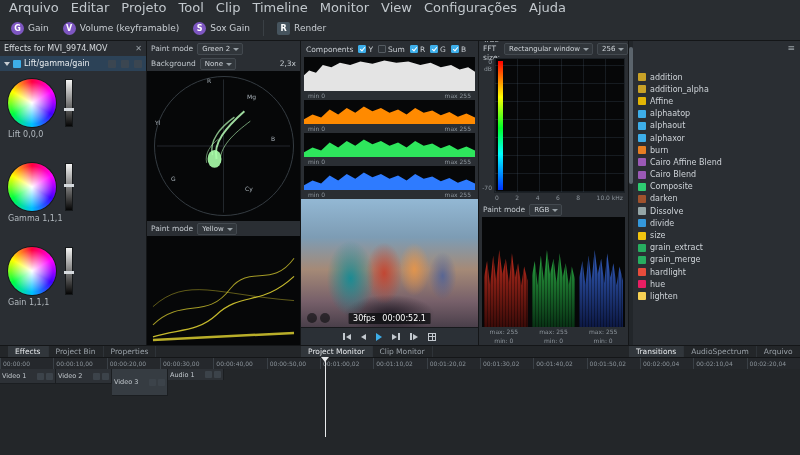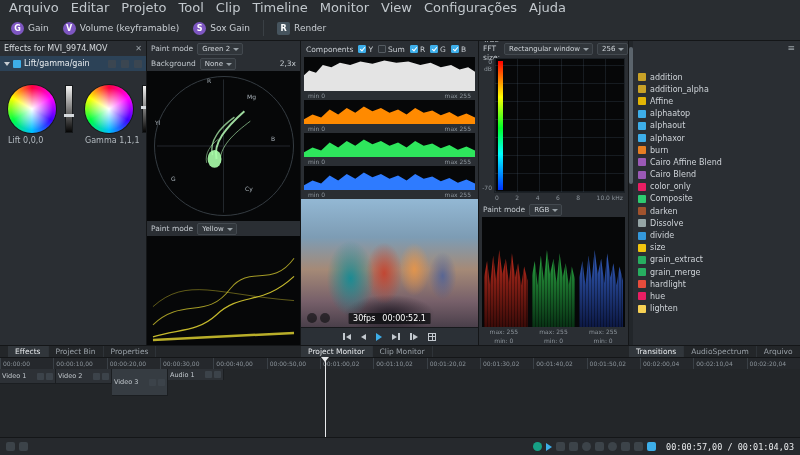--- a/index.html
+++ b/index.html
@@ -22,21 +22,21 @@
 .p-wave{width:178px;display:flex;flex-direction:column}
 .p-spec{width:150px;display:flex;flex-direction:column}
 .p-comp{flex:1;display:flex;flex-direction:column;border-right:none}
 .panel-title{height:15px;display:flex;align-items:center;justify-content:space-between;padding:0 4px;font-size:8px;color:#d6dade}
 .xicon{color:#9aa1a7;font-size:8px;line-height:8px}
 .effect-head{height:15px;display:flex;align-items:center;gap:3px;background:#2c4257;padding:0 4px;font-size:8px;color:#e8ecef}
 .eff-arrow{width:0;height:0;border-top:4px solid #c8cdd2;border-left:3px solid transparent;border-right:3px solid transparent;flex:none}
 .eff-sq{width:8px;height:8px;background:#3daee9;border-radius:1px;flex:none}
 .eff-name{flex:1;overflow:hidden;white-space:nowrap}
 .eff-btn{width:8px;height:8px;background:#3b4651;border-radius:1px;margin-left:2px;flex:none}
-.wheels{padding:14px 8px;display:flex;gap:12px}
+.wheels{padding:8px 8px;display:flex;flex-direction:column;gap:24px}
 .wrow{display:flex;align-items:center;gap:9px}
 .wheel{width:48px;height:48px;border-radius:50%;flex:none;background:radial-gradient(circle,#fff 0%,rgba(255,255,255,0) 62%),conic-gradient(#ff0040,#ff00ff,#4000ff,#00c0ff,#00ff40,#ffff00,#ff0040);box-shadow:0 0 0 1px #15181a}
 .vslider{width:8px;height:48px;background:linear-gradient(#f4f4f4,#050505);border:1px solid #15181a;position:relative;flex:none}
 .vhandle{position:absolute;left:-2px;width:10px;height:3px;background:#d6dade}
 .h1{top:28px}.h2{top:20px}.h3{top:23px}
 .wlabel{font-size:8px;color:#b3bac0;margin-top:3px}
 
 .ctl-row{height:15px;display:flex;align-items:center;gap:4px;padding:0 4px;font-size:7.5px;color:#c2c8cd;flex:none}
 .select{height:12px;background:#31363b;border:1px solid #43494f;border-radius:2px;display:inline-flex;align-items:center;padding:0 12px 0 4px;font-size:7px;color:#d0d5da;position:relative;white-space:nowrap}
 .select:after{content:"";position:absolute;right:3px;top:4.5px;border:3px solid transparent;border-top:3.5px solid #98a0a6}
@@ -461,24 +461,20 @@
           </div>
         <div class="citem">
             <span class="cico" style="background: rgb(155, 89, 182);"></span>
             <span>Cairo Affine Blend</span>
           </div>
         <div class="citem">
             <span class="cico" style="background: rgb(155, 89, 182);"></span>
             <span>Cairo Blend</span>
           </div>
         <div class="citem">
-            <span class="cico" style="background: rgb(233, 30, 99);"></span>
-            <span>color_only</span>
-          </div>
-        <div class="citem">
             <span class="cico" style="background: rgb(46, 204, 113);"></span>
             <span>Composite</span>
           </div>
         <div class="citem">
             <span class="cico" style="background: rgb(160, 82, 45);"></span>
             <span>darken</span>
           </div>
         <div class="citem">
             <span class="cico" style="background: rgb(149, 165, 166);"></span>
             <span>Dissolve</span>
@@ -591,32 +587,14 @@
           <span class="tname">Audio 1</span>
           <span class="ticon"></span>
           <span class="ticon"></span>
         </div>
         <div class="lane audio"></div>
       </div>
     </div>
     <div class="playhead"></div>
   </div>
 
-  <div class="statusbar">
-    <span class="sico"></span>
-    <span class="sico"></span>
-    <span class="spacer"></span>
-    <span class="sico teal round"></span>
-    <span class="tic">
-        <span class="tri-r blue"></span>
-      </span>
-    <span class="sico"></span>
-    <span class="sico"></span>
-    <span class="sico round"></span>
-    <span class="sico"></span>
-    <span class="sico round"></span>
-    <span class="sico"></span>
-    <span class="sico"></span>
-    <span class="sico blue"></span>
-    <span class="tc">00:00:57,00 / 00:01:04,03</span>
-  </div>
 
 </div>
 
 </body></html>

